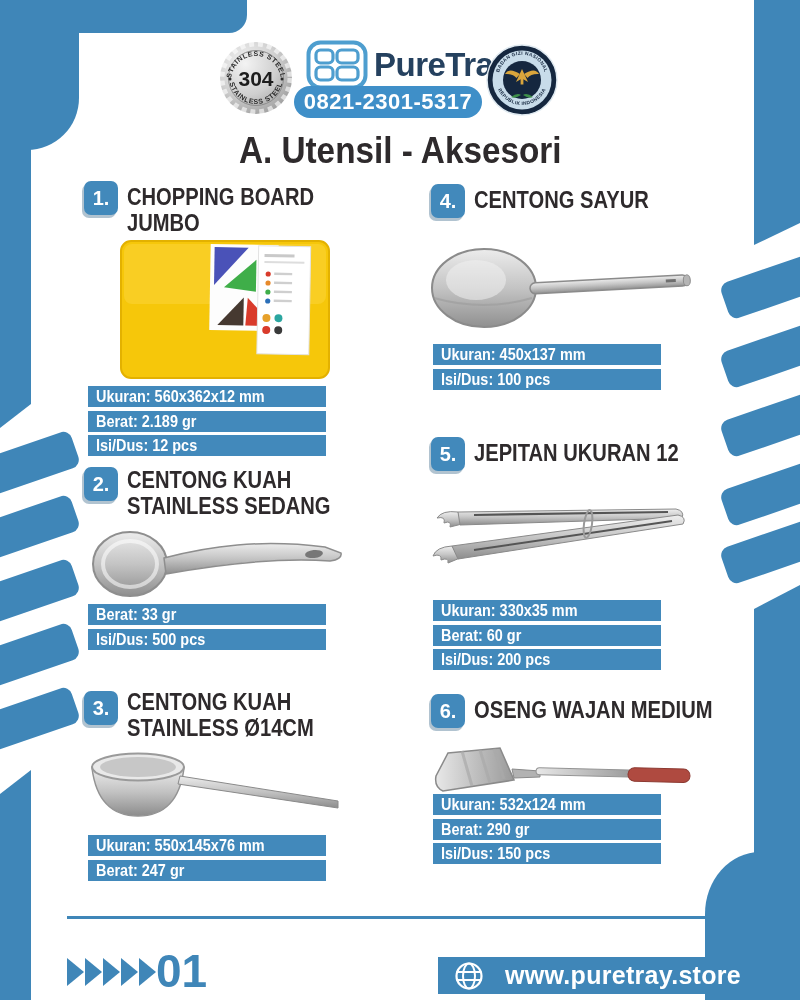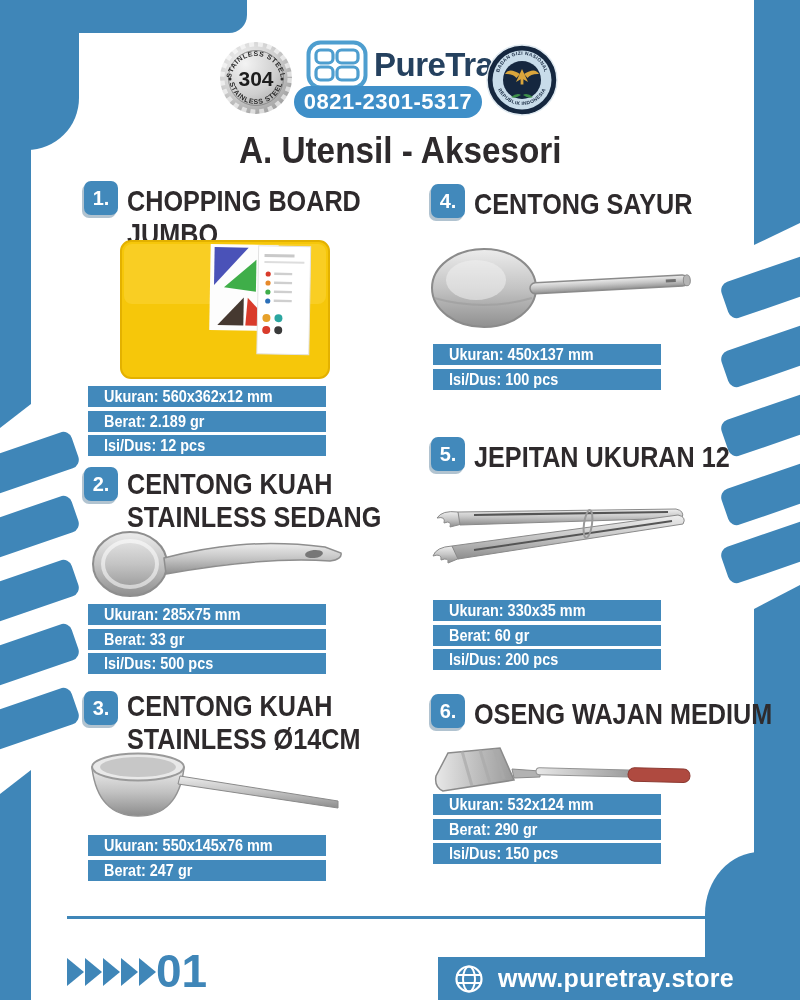--- a/index.html
+++ b/index.html
@@ -39,38 +39,38 @@
     border-radius:17px;display:flex;align-items:center;justify-content:center;
     color:#fff;font-size:22px;font-weight:700;letter-spacing:.5px;}
   .page-title{left:0;top:130px;width:800px;text-align:center;
     font-size:37px;font-weight:800;color:var(--ink);}
   .page-title span{display:inline-block;transform:scaleX(.9);white-space:nowrap;}
   
   .num-badge{position:absolute;width:34px;height:34px;background:var(--bar);
     border-radius:7px;color:#fff;font-size:20px;font-weight:700;
     display:flex;align-items:center;justify-content:center;
     box-shadow:-2px 3px 0 rgba(32,82,120,.35);}
-  .p-title{position:absolute;font-size:30px;font-weight:700;color:var(--ink);line-height:1.1;}
+  .p-title{position:absolute;font-size:24px;font-weight:700;color:var(--ink);line-height:1.1;}
   .p-title .t-line{display:block;transform:scaleX(.84);transform-origin:left top;white-space:nowrap;}
   .t-line:empty{display:none;}
   .bars{position:absolute;}
   .bars-l{width:238px;}
   .bars-r{width:228px;}
   .spec-bar{height:21px;background:var(--bar);margin-bottom:3.5px;
-    color:#fff;font-size:17px;font-weight:700;line-height:21px;padding-left:16px;overflow:hidden;}
+    color:#fff;font-size:17px;font-weight:700;line-height:21px;padding-left:8px;overflow:hidden;}
   .spec-bar span{display:inline-block;transform:scaleX(.85);transform-origin:left center;white-space:nowrap;}
   .p-img{position:absolute;}
   
   .divider{left:67px;top:916px;width:640px;height:2.5px;background:var(--accent);}
   .arrows{left:67px;top:958px;display:flex;gap:1px;}
   .arrow{width:17px;height:28px;background:var(--accent);
     clip-path:polygon(0 0,100% 50%,0 100%);}
   .page-num{left:156px;top:944px;font-size:46px;font-weight:700;color:var(--accent);}
-  .footer-bar{left:438px;top:957px;width:362px;height:43px;background:var(--accent);
-    display:flex;align-items:center;padding-left:16px;gap:14px;}
+  .footer-bar{left:438px;top:957px;width:362px;height:37px;background:var(--accent);
+    display:flex;align-items:center;padding-left:16px;gap:21px;}
   .footer-bar .site{color:#fff;font-size:25px;font-weight:700;letter-spacing:.3px;}
 </style>
 </head>
 <body>
 
 <div class="deco tl-band"></div>
 <div class="deco tl-col"></div>
 <div class="deco l-bar1"></div>
 <div class="stripe l" style="top:446px"></div>
 <div class="stripe l" style="top:510px"></div>
@@ -200,21 +200,20 @@
         <stop offset=".5" stop-color="#c4c4c4"></stop>
     <stop offset="1" stop-color="#8f8f8f"></stop>
       </linearGradient>
     </defs>
   <ellipse cx="40" cy="40" rx="37" ry="32" fill="url(#g2)" stroke="#8e8e8e" stroke-width="2"></ellipse>
   <ellipse cx="40" cy="40" rx="27" ry="23" fill="none" stroke="#ffffff" stroke-opacity=".55" stroke-width="4"></ellipse>
   <path d="M74 34 C120 22 170 15 235 23 L251 29 C252 33 248 36 240 37 C180 33 120 42 76 50 Z" fill="url(#g2)" stroke="#8e8e8e" stroke-width="1.5"></path>
   <ellipse cx="224" cy="30" rx="9" ry="4" fill="#777777" transform="rotate(-6 224 30)"></ellipse>
 </svg>
 <div class="bars bars-l" style="left:88px;top:604px">
-  <div class="spec-bar"><span>Ukuran: 285x75 mm</span></div>
   <div class="spec-bar"><span>Berat: 33 gr</span></div>
   <div class="spec-bar"><span>Isi/Dus: 500 pcs</span></div>
 </div>
 
 <div class="num-badge" style="left:84px;top:691px">3.</div>
 <div class="p-title" style="left:127px;top:689px">
   <span class="t-line">CENTONG KUAH</span>
   <span class="t-line">STAINLESS Ø14CM</span>
 </div>
 <svg class="p-img" style="left:88px;top:744px" width="256" height="90" viewBox="0 0 256 90">

